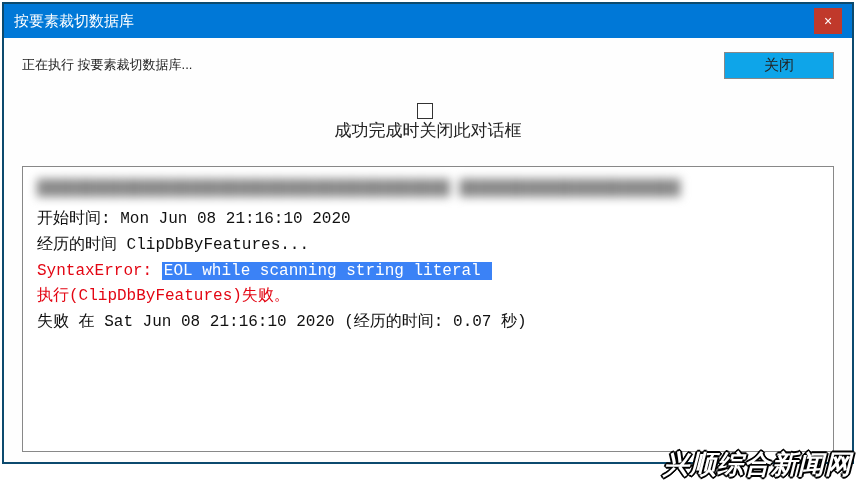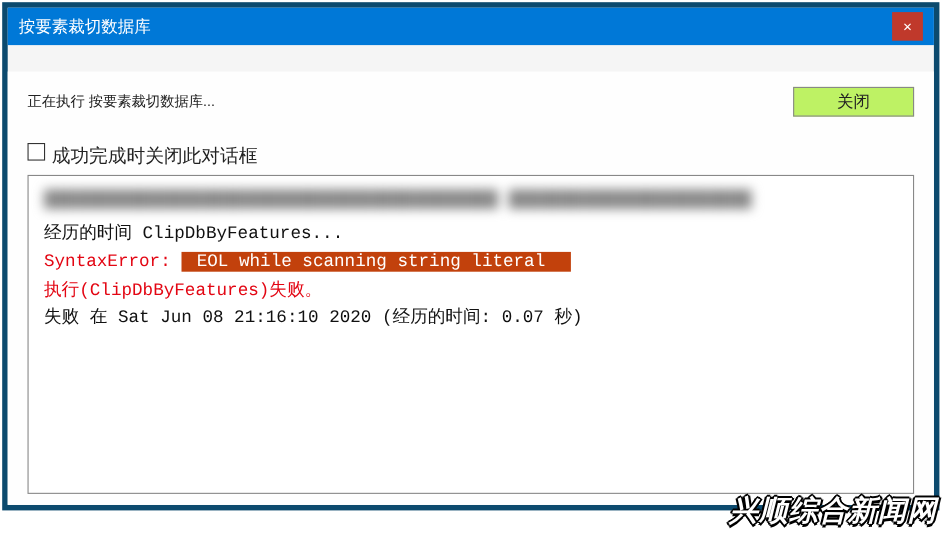--- a/index.html
+++ b/index.html
@@ -5,28 +5,27 @@
     * { margin: 0; padding: 0; box-sizing: border-box; }
     body {
       font-family: "Microsoft YaHei", "SimSun", Arial, sans-serif;
       background: #fff;
       width: 858px;
       height: 502px;
       position: relative;
       overflow: hidden;
     }
     .window {
-      border: 5px solid #0c4a6e;
+      border: 2px solid #0c4a6e;
       width: 852px;
       height: 462px;
       margin: 2px;
       background: #f5f5f5;
       display: flex;
       flex-direction: column;
-      gap: 24px;
     }
     .titlebar {
       background: #0078d7;
       color: #fff;
       height: 34px;
       display: flex;
       align-items: center;
       padding: 0 10px;
       font-size: 15px;
       position: relative;
@@ -63,35 +62,36 @@
       padding-top: 4px;
     }
     .right-buttons {
       display: flex;
       flex-direction: column;
       gap: 10px;
       align-items: flex-end;
     }
     .btn {
       border: 1px solid #888;
-      background: #bef264;
+      background: #0ea5e9;
       font-size: 15px;
       padding: 3px 0;
       min-width: 110px;
       text-align: center;
       cursor: pointer;
       color: #222;
     }
     .checkbox-row {
       display: flex;
-      align-items: flex-start;
+      align-items: center;
       font-size: 17px;
       color: #222;
       margin-top: 18px;
-      margin-bottom: 6px;
+      margin-bottom: 24px;
+      flex-direction: column;
     }
     .checkbox-box {
       width: 16px;
       height: 16px;
       border: 1.5px solid #333;
       margin-right: 6px;
       background: #fff;
       cursor: pointer;
     }
     .log-panel {
@@ -109,23 +109,23 @@
     .blur-lines {
       filter: blur(5px);
       color: #888;
       user-select: none;
       margin-bottom: 8px;
       line-height: 1.4;
     }
     .log-line { white-space: pre; }
     .red { color: #e30613; }
     .highlight {
-      background: #c2410c;
+      background: #3b82f6;
       color: #fff;
-      padding: 0 14px;
+      padding: 0 2px;
     }
     .watermark {
       position: absolute;
       right: 6px;
       bottom: 20px;
       font-size: 26px;
       font-weight: bold;
       font-style: italic;
       color: #fff;
       text-shadow: 2px 0 0 #000, -2px 0 0 #000, 0 2px 0 #000, 0 -2px 0 #000,
@@ -155,20 +155,21 @@
 
     <div class="checkbox-row">
       <div class="checkbox-box"></div>
       <span>成功完成时关闭此对话框</span>
     </div>
 
     <div class="log-panel">
       <div class="blur-lines">███████████████████████████████████████████
 ███████████████████████</div>
       <div id="log-lines">
+          <div class="log-line ">开始时间: Mon Jun 08 21:16:10 2020</div>
           <div class="log-line ">经历的时间 ClipDbByFeatures...</div>
           <div class="log-line red"><span>SyntaxError: </span><span class="highlight">EOL while scanning string literal </span></div>
           <div class="log-line red">执行(ClipDbByFeatures)失败。</div>
           <div class="log-line ">失败 在 Sat Jun 08 21:16:10 2020 (经历的时间: 0.07 秒)</div>
         </div>
     </div>
   </div>
 </div>
 
 <div class="watermark">兴顺综合新闻网</div>

